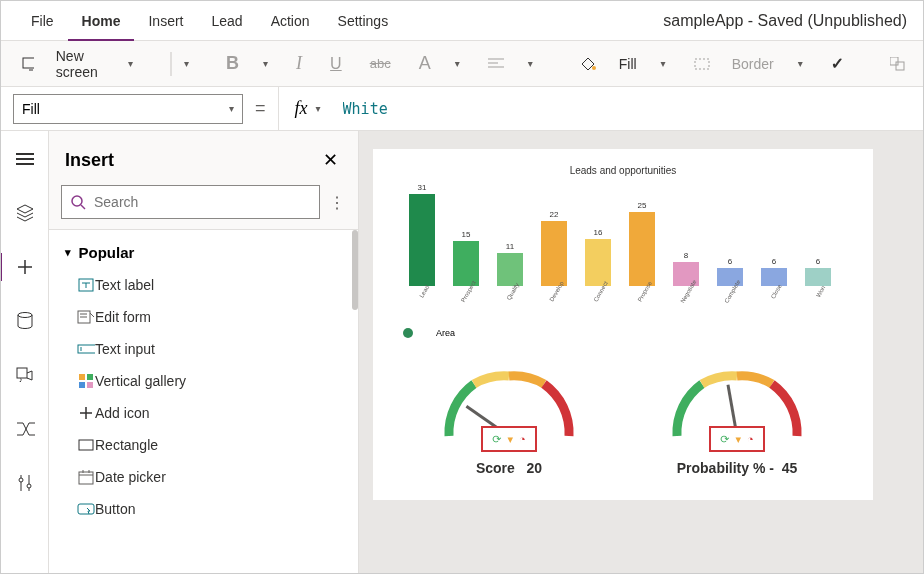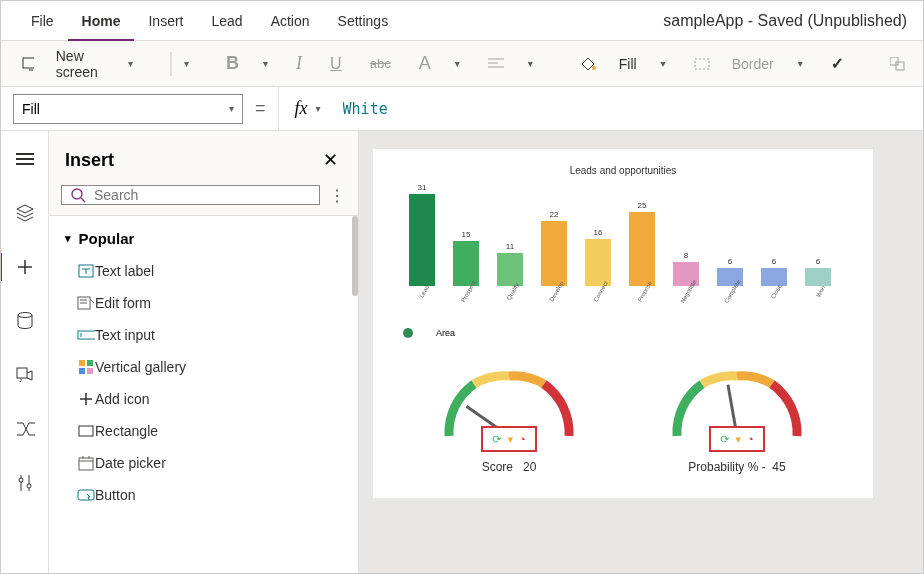--- a/index.html
+++ b/index.html
@@ -31,21 +31,21 @@
   .rail { width:48px; background:#fff; border-right:1px solid #e1dfdd; display:flex; flex-direction:column; align-items:center; padding-top:10px; gap:18px; }
   .rail-btn { width:36px; height:36px; display:flex; align-items:center; justify-content:center; cursor:pointer; border-radius:2px; color:#323130; }
   .rail-btn.active { position:relative; }
   .rail-btn.active::before { content:""; position:absolute; left:-8px; top:4px; bottom:4px; width:3px; background:#742774; }
 
   
   .panel { width:310px; background:#faf9f8; border-right:1px solid #e1dfdd; display:flex; flex-direction:column; }
   .panel-head { display:flex; align-items:center; padding:14px 16px 10px 16px; }
   .panel-head h2 { font-size:18px; font-weight:600; flex:1; }
   .panel-search-row { display:flex; align-items:center; padding:0 12px 10px 12px; gap:8px; }
-  .search-box { flex:1; height:20px; border:1px solid #8a8886; background:#fff; display:flex; align-items:center; padding:0 8px; gap:8px; }
+  .search-box { flex:1; height:34px; border:1px solid #8a8886; background:#fff; display:flex; align-items:center; padding:0 8px; gap:8px; }
   .search-box input { border:none; flex:1; font-size:14px; outline:none; color:#605e5c; }
   .kebab { width:18px; text-align:center; color:#605e5c; cursor:pointer; font-size:16px; }
   .panel-body { flex:1; overflow-y:auto; padding:6px 0; border-top:1px solid #e1dfdd; position:relative; background:#fff; }
   .panel-body::after { content:""; position:absolute; right:0; top:0; width:6px; height:80px; background:#c8c6c4; border-radius:3px; }
   .group-head { display:flex; align-items:center; gap:8px; padding:8px 16px; font-weight:600; font-size:15px; cursor:pointer; }
   .ins-item { display:flex; align-items:center; padding:7px 16px 7px 28px; font-size:14px; color:#323130; cursor:pointer; }
   .ins-icon { width:18px; height:18px; display:flex; align-items:center; justify-content:center; }
 
   
   .canvas-wrap { flex:1; background:#e9e7e5; padding:18px 14px; overflow:auto; }
@@ -54,21 +54,21 @@
   .bars { display:flex; align-items:flex-end; height:110px; gap:6px; margin-left:8px; }
   .barcol { display:flex; flex-direction:column; align-items:center; width:38px; }
   .barval { font-size:8px; color:#323130; margin-bottom:2px; }
   .bar { width:26px; }
   .barlabel { font-size:6px; color:#605e5c; margin-top:4px; transform:rotate(-60deg); transform-origin:top; white-space:nowrap; height:18px; }
   .legend { display:flex; align-items:center; gap:23px; font-size:9px; margin-top:20px; margin-left:8px; }
   .legend-dot { width:10px; height:10px; border-radius:50%; background:#2e8b57; }
 
   .gauges { display:flex; justify-content:space-around; margin-top:18px; }
   .gauge-wrap { display:flex; flex-direction:column; align-items:center; gap:8px; }
-  .gauge-label { font-size:12px; color:#323130; }
+  .gauge-label { font-size:14px; color:#323130;font-weight:bold; }
   .gauge-box { width:56px; height:26px; border:2px solid #d13438; display:flex; align-items:center; justify-content:center; gap:6px; background:#fff; margin-top:-28px; z-index:2; position:relative; }
   .mini-icon { font-size:11px; }
 
   svg { display:block; }
 </style>
 </head>
 <body>
 
 <div class="menubar">
   <div class="menu-item">File</div>

